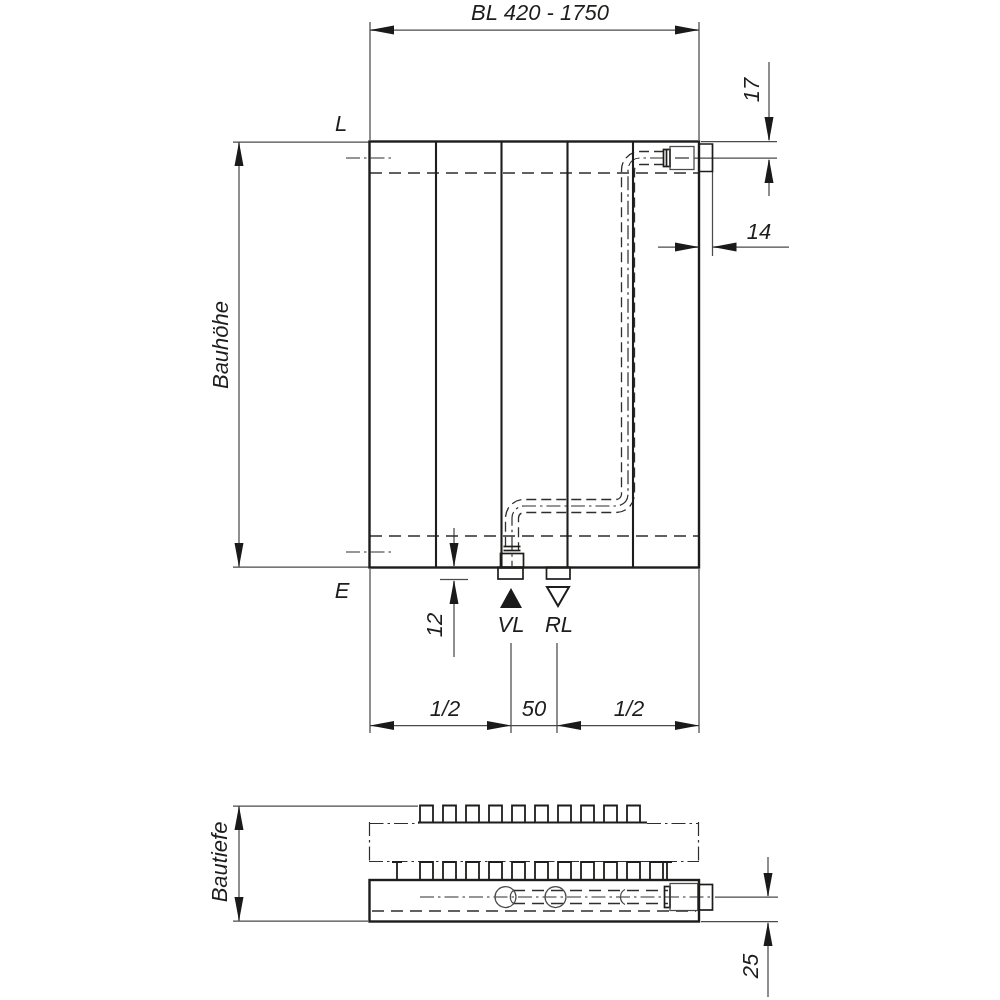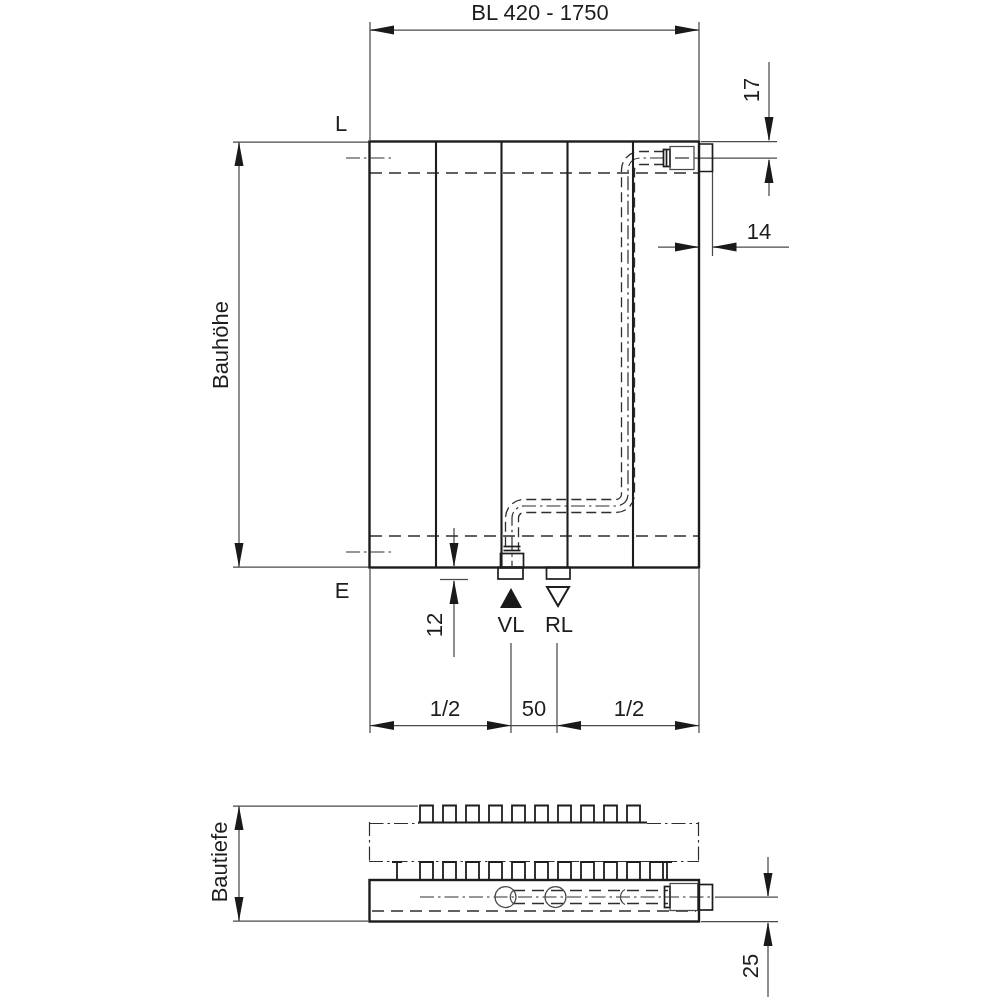--- a/index.html
+++ b/index.html
@@ -1,16 +1,16 @@
 <!DOCTYPE html>
 <html><head>
 <meta charset="utf-8">
 <style>
   html,body{margin:0;padding:0;background:#ffffff;}
-  .stage{width:796px;height:1000px;position:relative;background:#ffffff;overflow:hidden;}
+  .stage{width:796px;height:1000px;position:relative;background:#ffffff;overflow:hidden;font-style:italic;}
   svg{display:block;}
   text{font-family:"Liberation Sans","DejaVu Sans",sans-serif;font-size:22px;fill:#1d1d1b;}
   
   .obj   {stroke:#1d1d1b;stroke-width:2.4;fill:none;}
   .obj2  {stroke:#1d1d1b;stroke-width:2.1;fill:none;}
   .med   {stroke:#1d1d1b;stroke-width:1.7;fill:none;}
   .thin  {stroke:#4a4a4a;stroke-width:1.25;fill:none;}
   .hid   {stroke:#2e2e2e;stroke-width:1.35;fill:none;stroke-dasharray:12 7;}
   .pipe  {stroke:#2e2e2e;stroke-width:1.3;fill:none;stroke-dasharray:10 5;}
   .cl    {stroke:#2e2e2e;stroke-width:1.2;fill:none;stroke-dasharray:14 4 2.5 4;}

